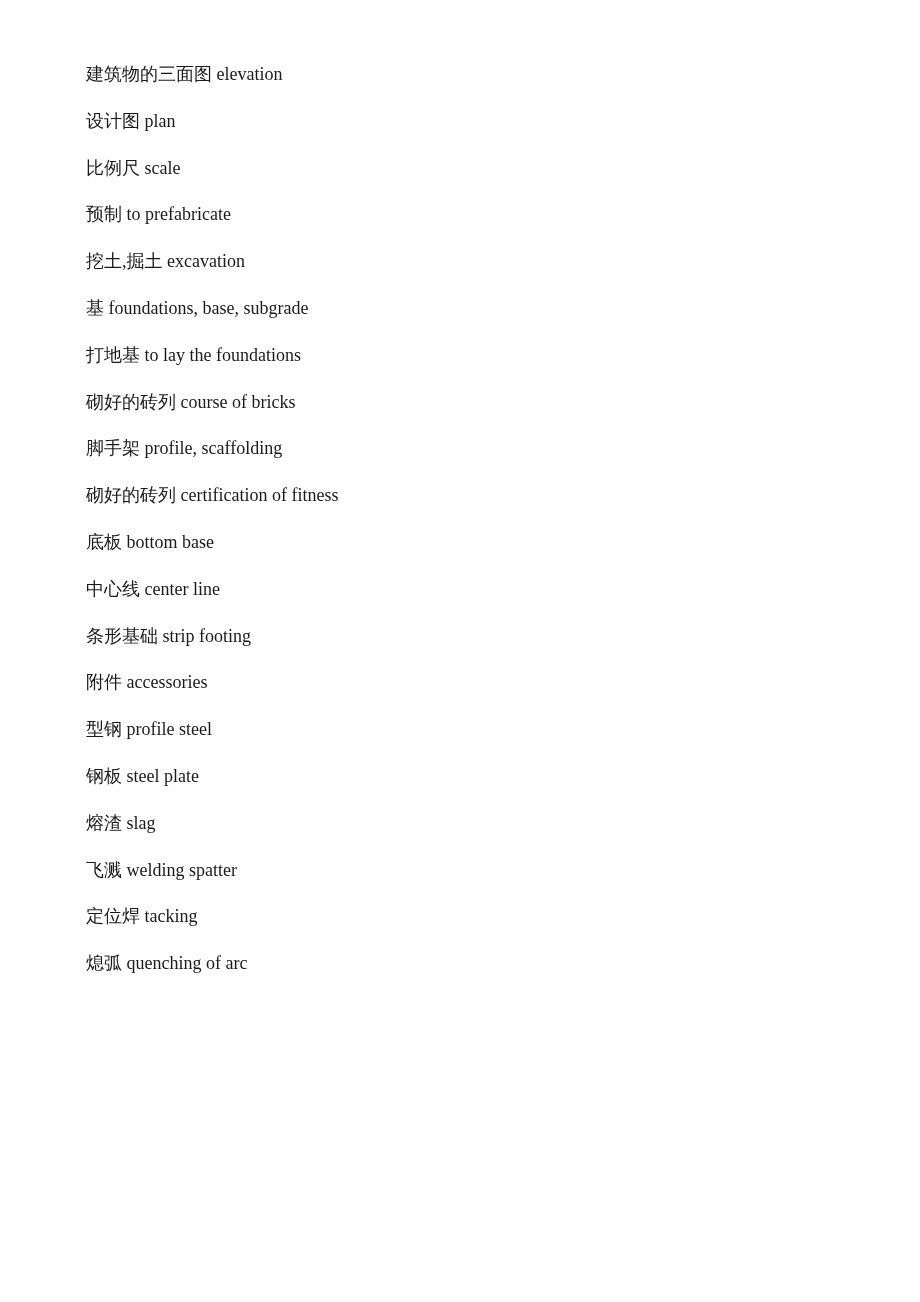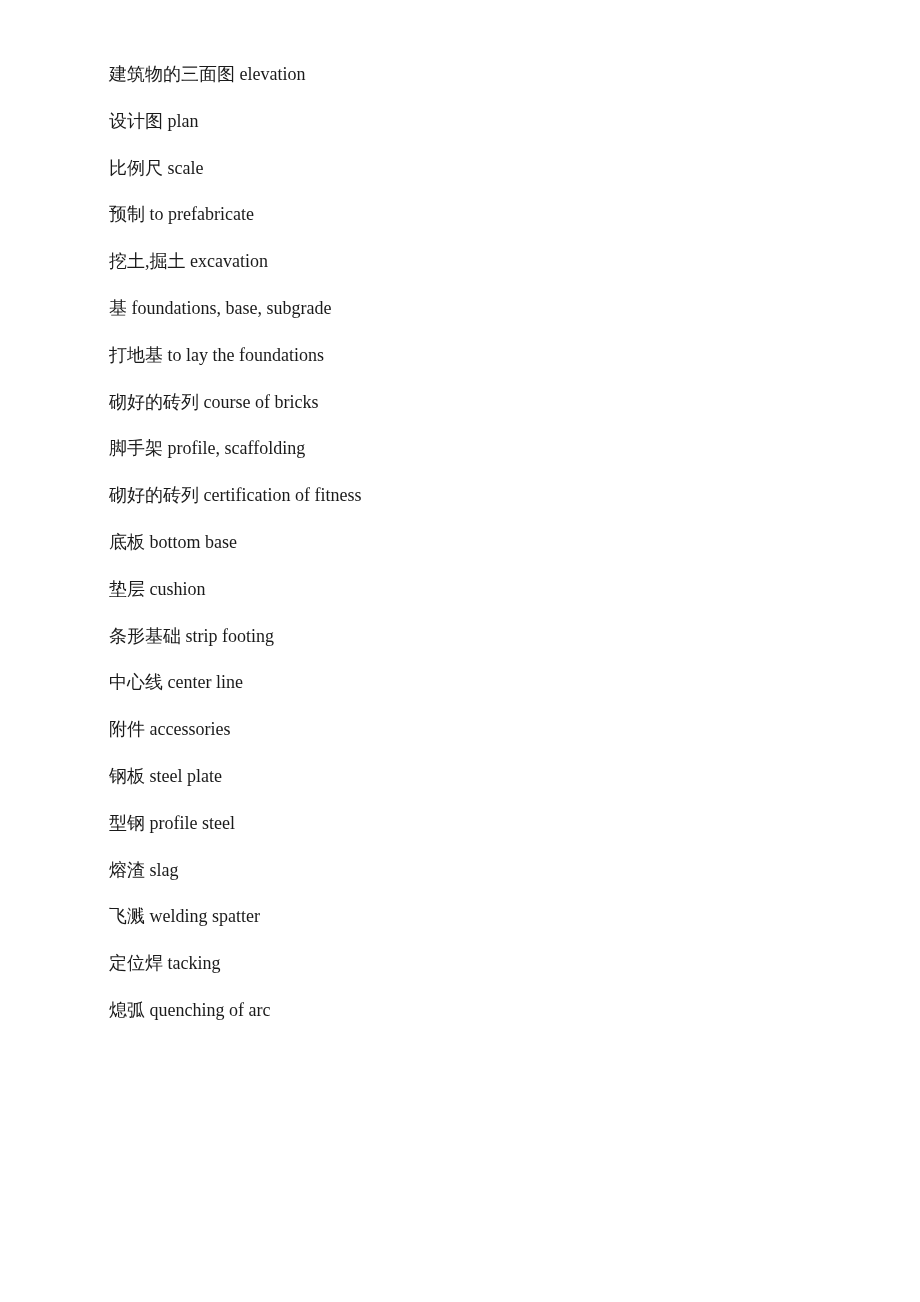--- a/index.html
+++ b/index.html
@@ -11,21 +11,21 @@
     body {
       background-color: #ffffff;
       font-family: "SimSun", "宋体", serif;
       font-size: 18px;
       color: #1a1a1a;
       width: 920px;
       min-height: 1302px;
     }
 
     .content {
-      padding: 60px 161px 60px 109px;
+      padding: 60px 161px 60px 86px;
     }
 
     .term-row {
       margin-bottom: 18px;
       line-height: 1.6;
     }
 
     .watermark {
       position: fixed;
       top: 50%;
@@ -50,23 +50,22 @@
     <div class="term-row"><span>设计图</span> <span>plan</span></div>
     <div class="term-row"><span>比例尺</span> <span>scale</span></div>
     <div class="term-row"><span>预制</span> <span>to prefabricate</span></div>
     <div class="term-row"><span>挖土,掘土</span> <span>excavation</span></div>
     <div class="term-row"><span>基</span> <span>foundations, base, subgrade</span></div>
     <div class="term-row"><span>打地基</span> <span>to lay the foundations</span></div>
     <div class="term-row"><span>砌好的砖列</span> <span>course of bricks</span></div>
     <div class="term-row"><span>脚手架</span> <span>profile, scaffolding</span></div>
     <div class="term-row"><span>砌好的砖列</span> <span>certification of fitness</span></div>
     <div class="term-row"><span>底板</span> <span>bottom base</span></div>
-    <div class="term-row"><span>垫层</span> <span>cushion</span></div>
+    <div class="term-row"><span>中心线</span> <span>center line</span></div>
     <div class="term-row"><span>条形基础</span> <span>strip footing</span></div>
-    <div class="term-row"><span>中心线</span> <span>center line</span></div>
     <div class="term-row"><span>附件</span> <span>accessories</span></div>
+    <div class="term-row"><span>型钢</span> <span>profile steel</span></div>
     <div class="term-row"><span>钢板</span> <span>steel plate</span></div>
-    <div class="term-row"><span>型钢</span> <span>profile steel</span></div>
     <div class="term-row"><span>熔渣</span> <span>slag</span></div>
     <div class="term-row"><span>飞溅</span> <span>welding spatter</span></div>
     <div class="term-row"><span>定位焊</span> <span>tacking</span></div>
     <div class="term-row"><span>熄弧</span> <span>quenching of arc</span></div>
   </div>
 
 </body></html>

